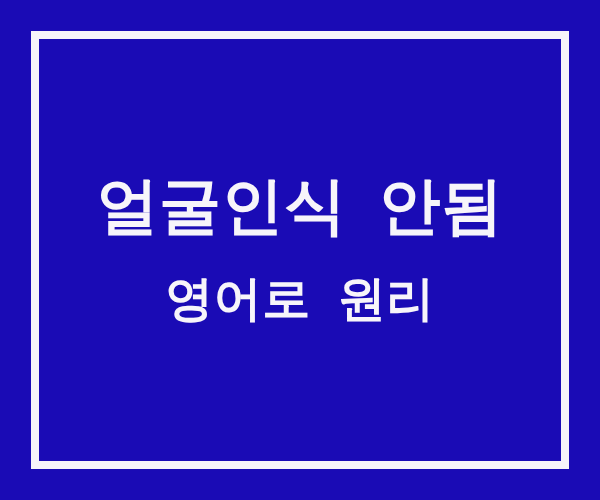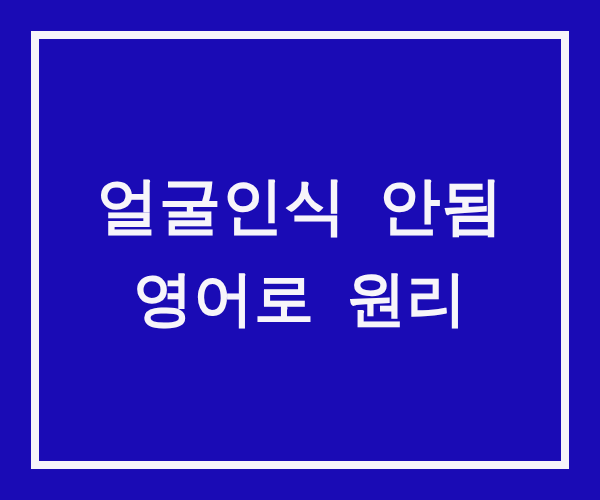--- a/index.html
+++ b/index.html
@@ -61,21 +61,21 @@
     font-weight: 700;
     font-size: 62px;
     line-height: 92px;
     letter-spacing: 0.5px;
     word-spacing: 10px;
     white-space: nowrap;
     margin: 0;
   }
 
   .headline-line.line-2 {
-    font-size: 60px;
+    font-size: 48px;
   }
 </style>
 </head>
 <body>
 
 <div class="poster">
 
   <div class="poster-frame"></div>
 
   <div class="headline-block">

